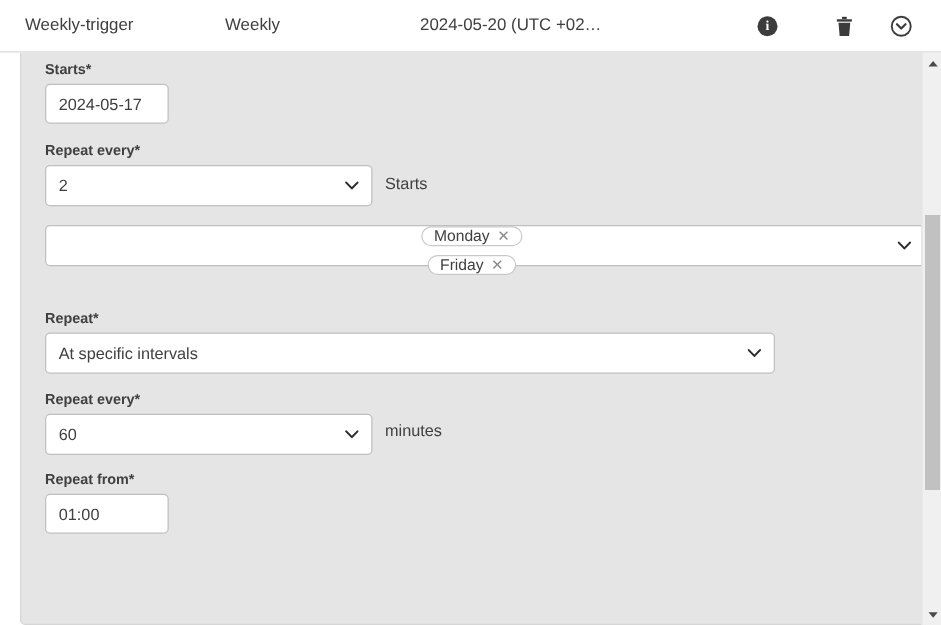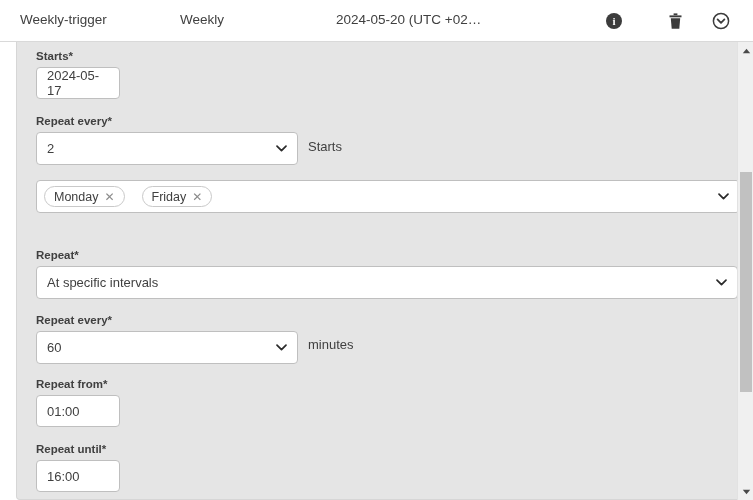--- a/index.html
+++ b/index.html
@@ -109,21 +109,22 @@
     top: 50%;
     transform: translateY(-50%);
     width: 11px; height: 11px;
     display: flex; align-items: center; justify-content: center;
   }
 
   .multi-box {
     height: 33px;
     position: relative;
     padding: 0 28px 0 7px;
-    gap: 17px;
+    gap: 7px;
+    flex-direction: column;
   }
   .chip {
     display: inline-flex;
     align-items: center;
     gap: 6px;
     height: 21px;
     padding: 0 9px;
     border: 1px solid #c9c9c9;
     border-radius: 11px;
     background: #ffffff;
@@ -146,24 +147,24 @@
 
   
   .f-starts        { top: 8px;   }
   .f-repeat-weeks  { top: 73px;  }
   .f-on            { top: 138px; }
   .f-repeat-mode   { top: 207px; }
   .f-repeat-min    { top: 272px; }
   .f-repeat-from   { top: 336px; }
   .f-repeat-until  { top: 401px; }
 
-  .w-date   { width: 84px;  }
+  .w-date   { width: 99px;  }
   .w-num    { width: 262px; }
   .w-wide   { width: 704px; }
-  .w-mid    { width: 702px; }
+  .w-mid    { width: 584px; }
 
   .sfx-weeks   { left: 291px; top: 97px; }
   .sfx-minutes { left: 291px; top: 295px; }
 
   
   .scrollbar {
     position: absolute;
     right: 0; top: 42px;
     width: 16px; height: 458px;
     background: #f0f0f0;
@@ -276,24 +277,20 @@
         </span>
       </div>
     </div>
     <span class="suffix sfx-minutes">minutes</span>
 
     <div class="field f-repeat-from">
       <span class="label">Repeat from*</span>
       <div class="input-box w-date">01:00</div>
     </div>
 
-    <div class="field f-repeat-until">
-      <span class="label">Repeat until*</span>
-      <div class="input-box w-date">16:00</div>
-    </div>
 
   </div>
 
   <div class="scrollbar">
     <div class="sb-arrow sb-up">
       <svg width="9" height="6" viewBox="0 0 9 6" aria-hidden="true">
         <path d="M4.5 0.8 L8.2 5.2 L0.8 5.2 Z" fill="#4a4a4a"></path>
       </svg>
     </div>
     <div class="sb-thumb"></div>

